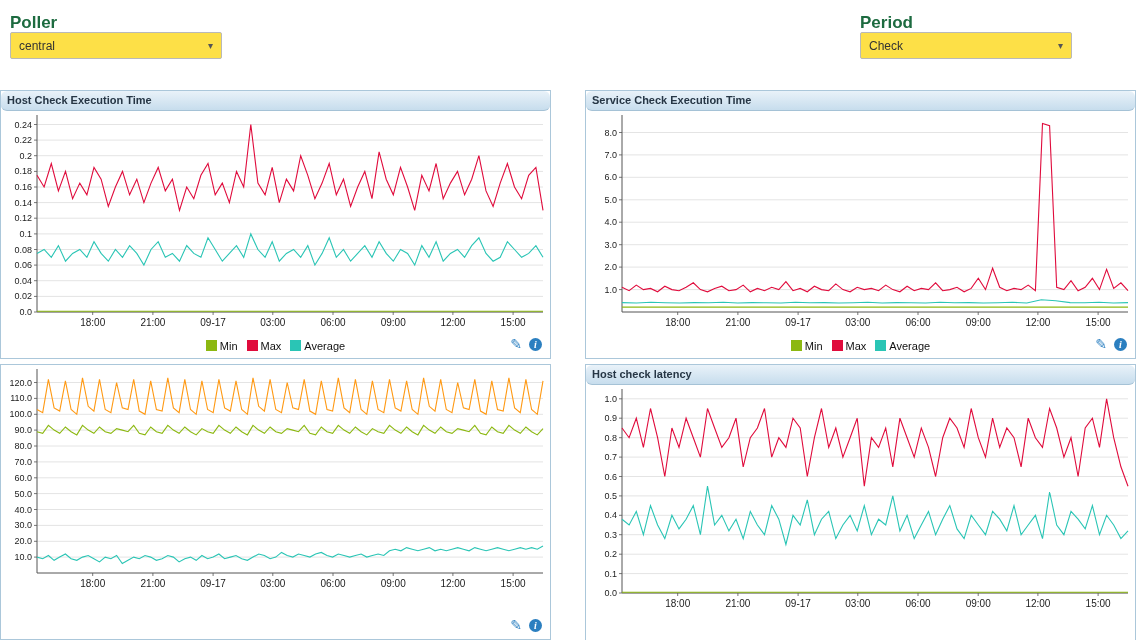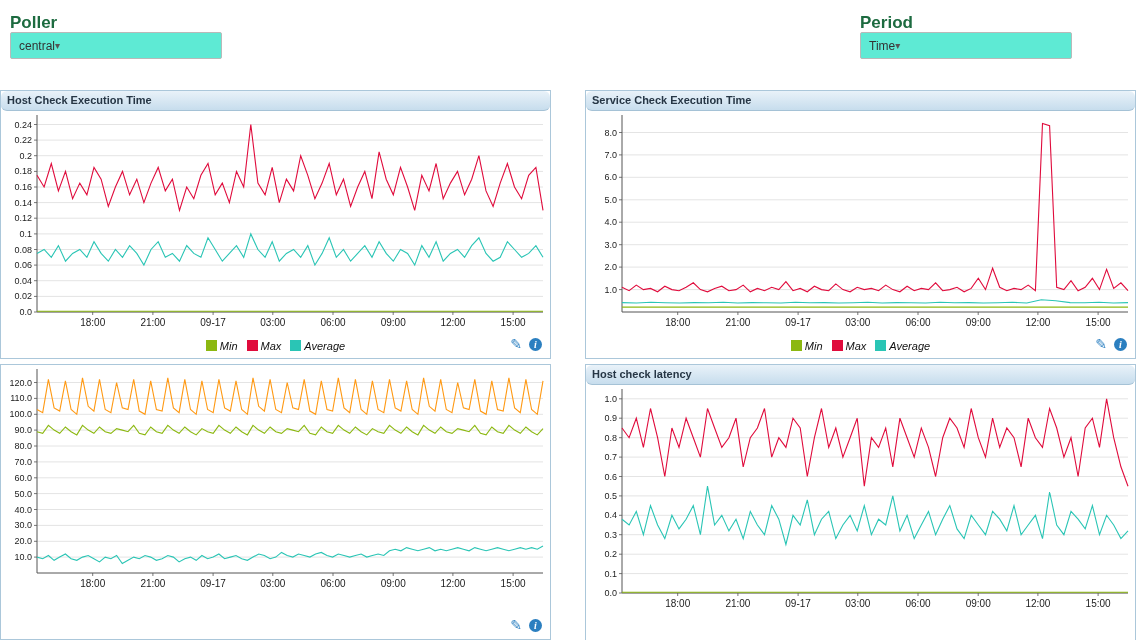--- a/index.html
+++ b/index.html
@@ -5,40 +5,40 @@
   html,body{margin:0;padding:0;}
   body{
     width:1136px;height:640px;position:relative;overflow:hidden;
     background:#ffffff;font-family:"Liberation Sans",sans-serif;
   }
   .ctl-label{
     position:absolute;font-size:17px;font-weight:bold;color:#1d6b40;
   }
   .select{
     position:absolute;width:212px;height:27px;box-sizing:border-box;
-    border:1px solid #b9b9b9;border-radius:2px;background:#5eead4;
+    border:1px solid #b9b9b9;border-radius:2px;background:#fde047;
     font-size:12px;color:#333;display:flex;align-items:center;
-    padding:0 8px;cursor:pointer;
+    justify-content:space-between;padding:0 8px;cursor:pointer;
   }
   .caret{color:#555;font-size:10px;}
   .panel{
     position:absolute;border:1px solid #abc7da;background:#fff;
     box-sizing:border-box;display:flex;flex-direction:column;
   }
   .panel-header{
     height:19px;line-height:19px;padding-left:6px;flex:0 0 19px;
     font-size:11px;font-weight:bold;color:#263645;
     background:linear-gradient(#e9f2f9,#c7dded);
     border-bottom:1px solid #a5c2d6;
     border-radius:6px;
   }
   .panel-body{flex:1 1 auto;position:relative;overflow:hidden;}
   .panel-footer{flex:0 0 25px;display:flex;align-items:center;justify-content:center;position:relative;}
   .legend{display:flex;gap:9px;align-items:center;font-size:11px;color:#111;}
-  .legend-item{white-space:nowrap;font-style:italic;}
+  .legend-item{white-space:nowrap;}
   .swatch{display:inline-block;width:11px;height:11px;margin-right:3px;vertical-align:-1px;}
   .panel-icons{position:absolute;right:8px;top:4px;display:flex;gap:7px;align-items:center;}
   .pencil{color:#2b7fc0;font-size:14px;line-height:15px;cursor:pointer;}
   .info-badge{
     width:13px;height:13px;border-radius:50%;background:#2b7fc0;color:#fff;
     font-size:10px;font-style:italic;font-weight:bold;text-align:center;line-height:13px;
     font-family:"Liberation Serif",serif;cursor:pointer;display:inline-block;
   }
   .chart text{font-family:"Liberation Sans",sans-serif;}
 </style>
@@ -46,21 +46,21 @@
 <body>
 
 <div class="ctl-label" style="left:10px;top:13px">Poller</div>
 <div class="select" style="left:10px;top:32px">
   <span>central</span>
   <span class="caret">▾</span>
 </div>
 
 <div class="ctl-label" style="left:860px;top:13px">Period</div>
 <div class="select" style="left:860px;top:32px">
-  <span>Time</span>
+  <span>Check</span>
   <span class="caret">▾</span>
 </div>
 
 <section class="panel" id="panel-0" style="left:0;top:90px;width:551px;height:269px">
   <div class="panel-header">Host Check Execution Time</div>
   <div class="panel-body"><svg width="549" height="222" class="chart">
         <line x1="36" y1="201.0" x2="542" y2="201.0" stroke="#e4e4e4" stroke-width="1"></line>
         <line x1="33" y1="201.0" x2="36" y2="201.0" stroke="#777" stroke-width="1"></line>
         <text x="31" y="204" text-anchor="end" font-size="9" fill="#222">0.0</text>
         <line x1="36" y1="185.4" x2="542" y2="185.4" stroke="#e4e4e4" stroke-width="1"></line>

